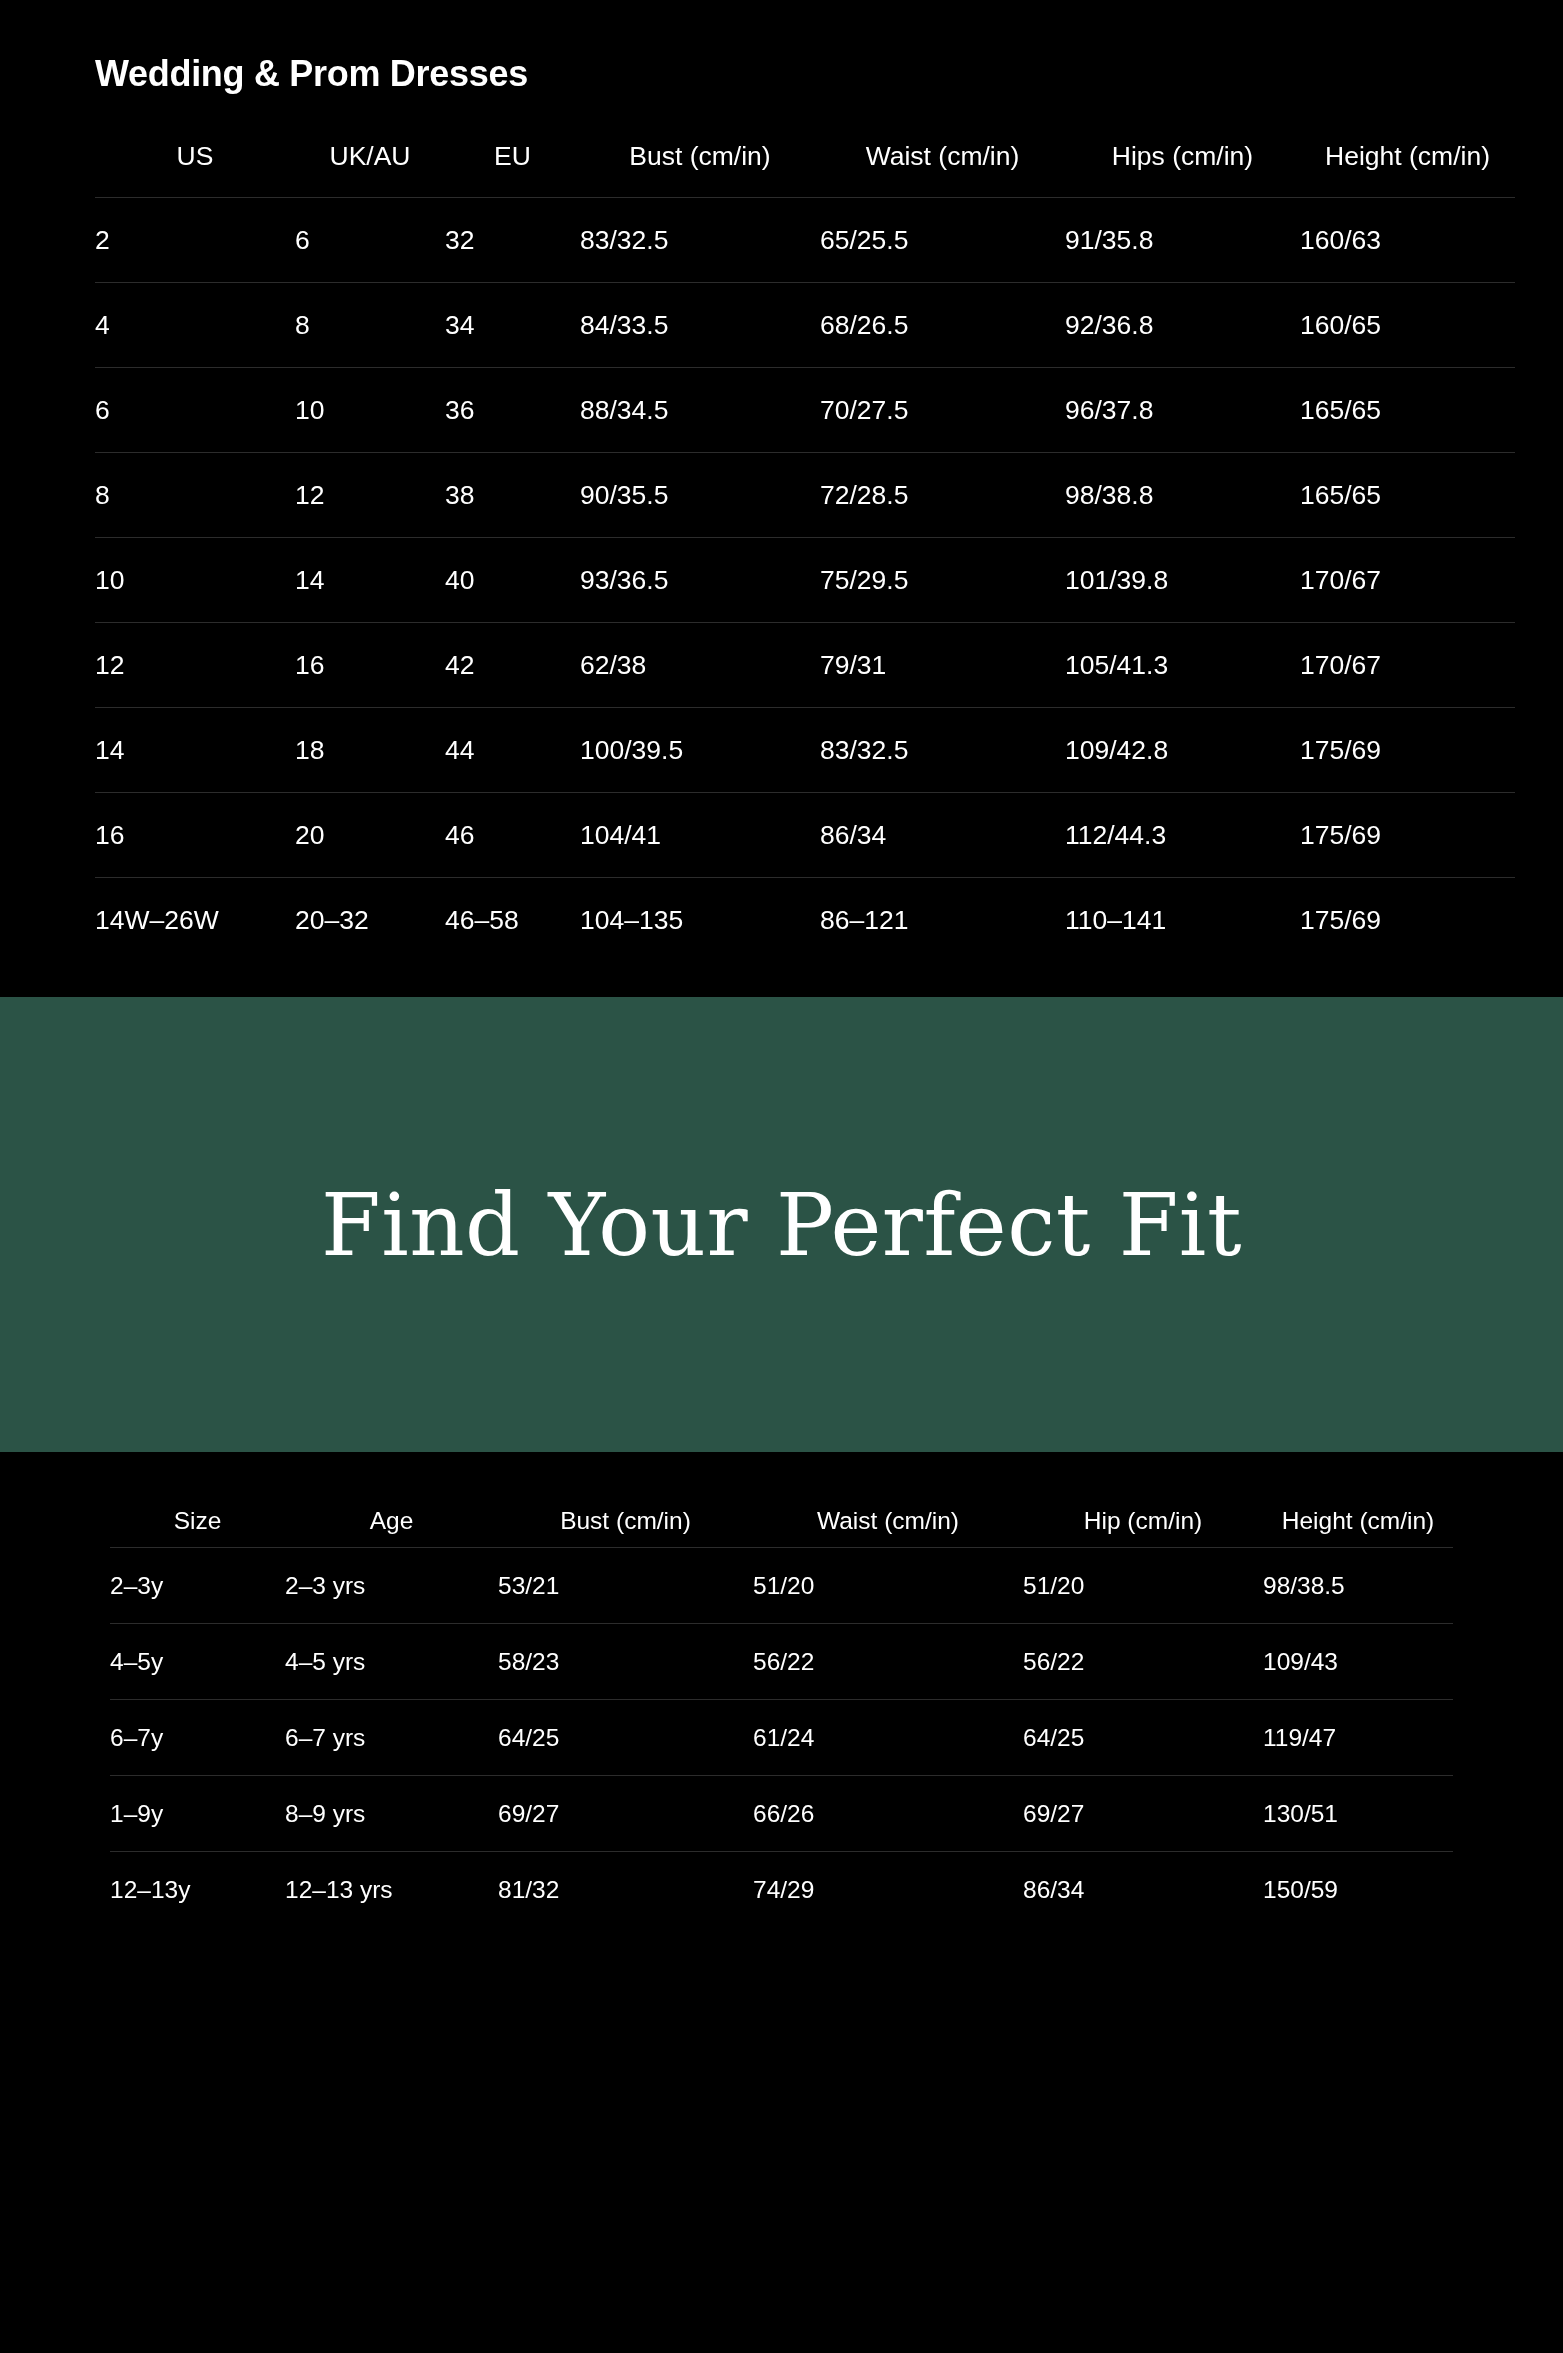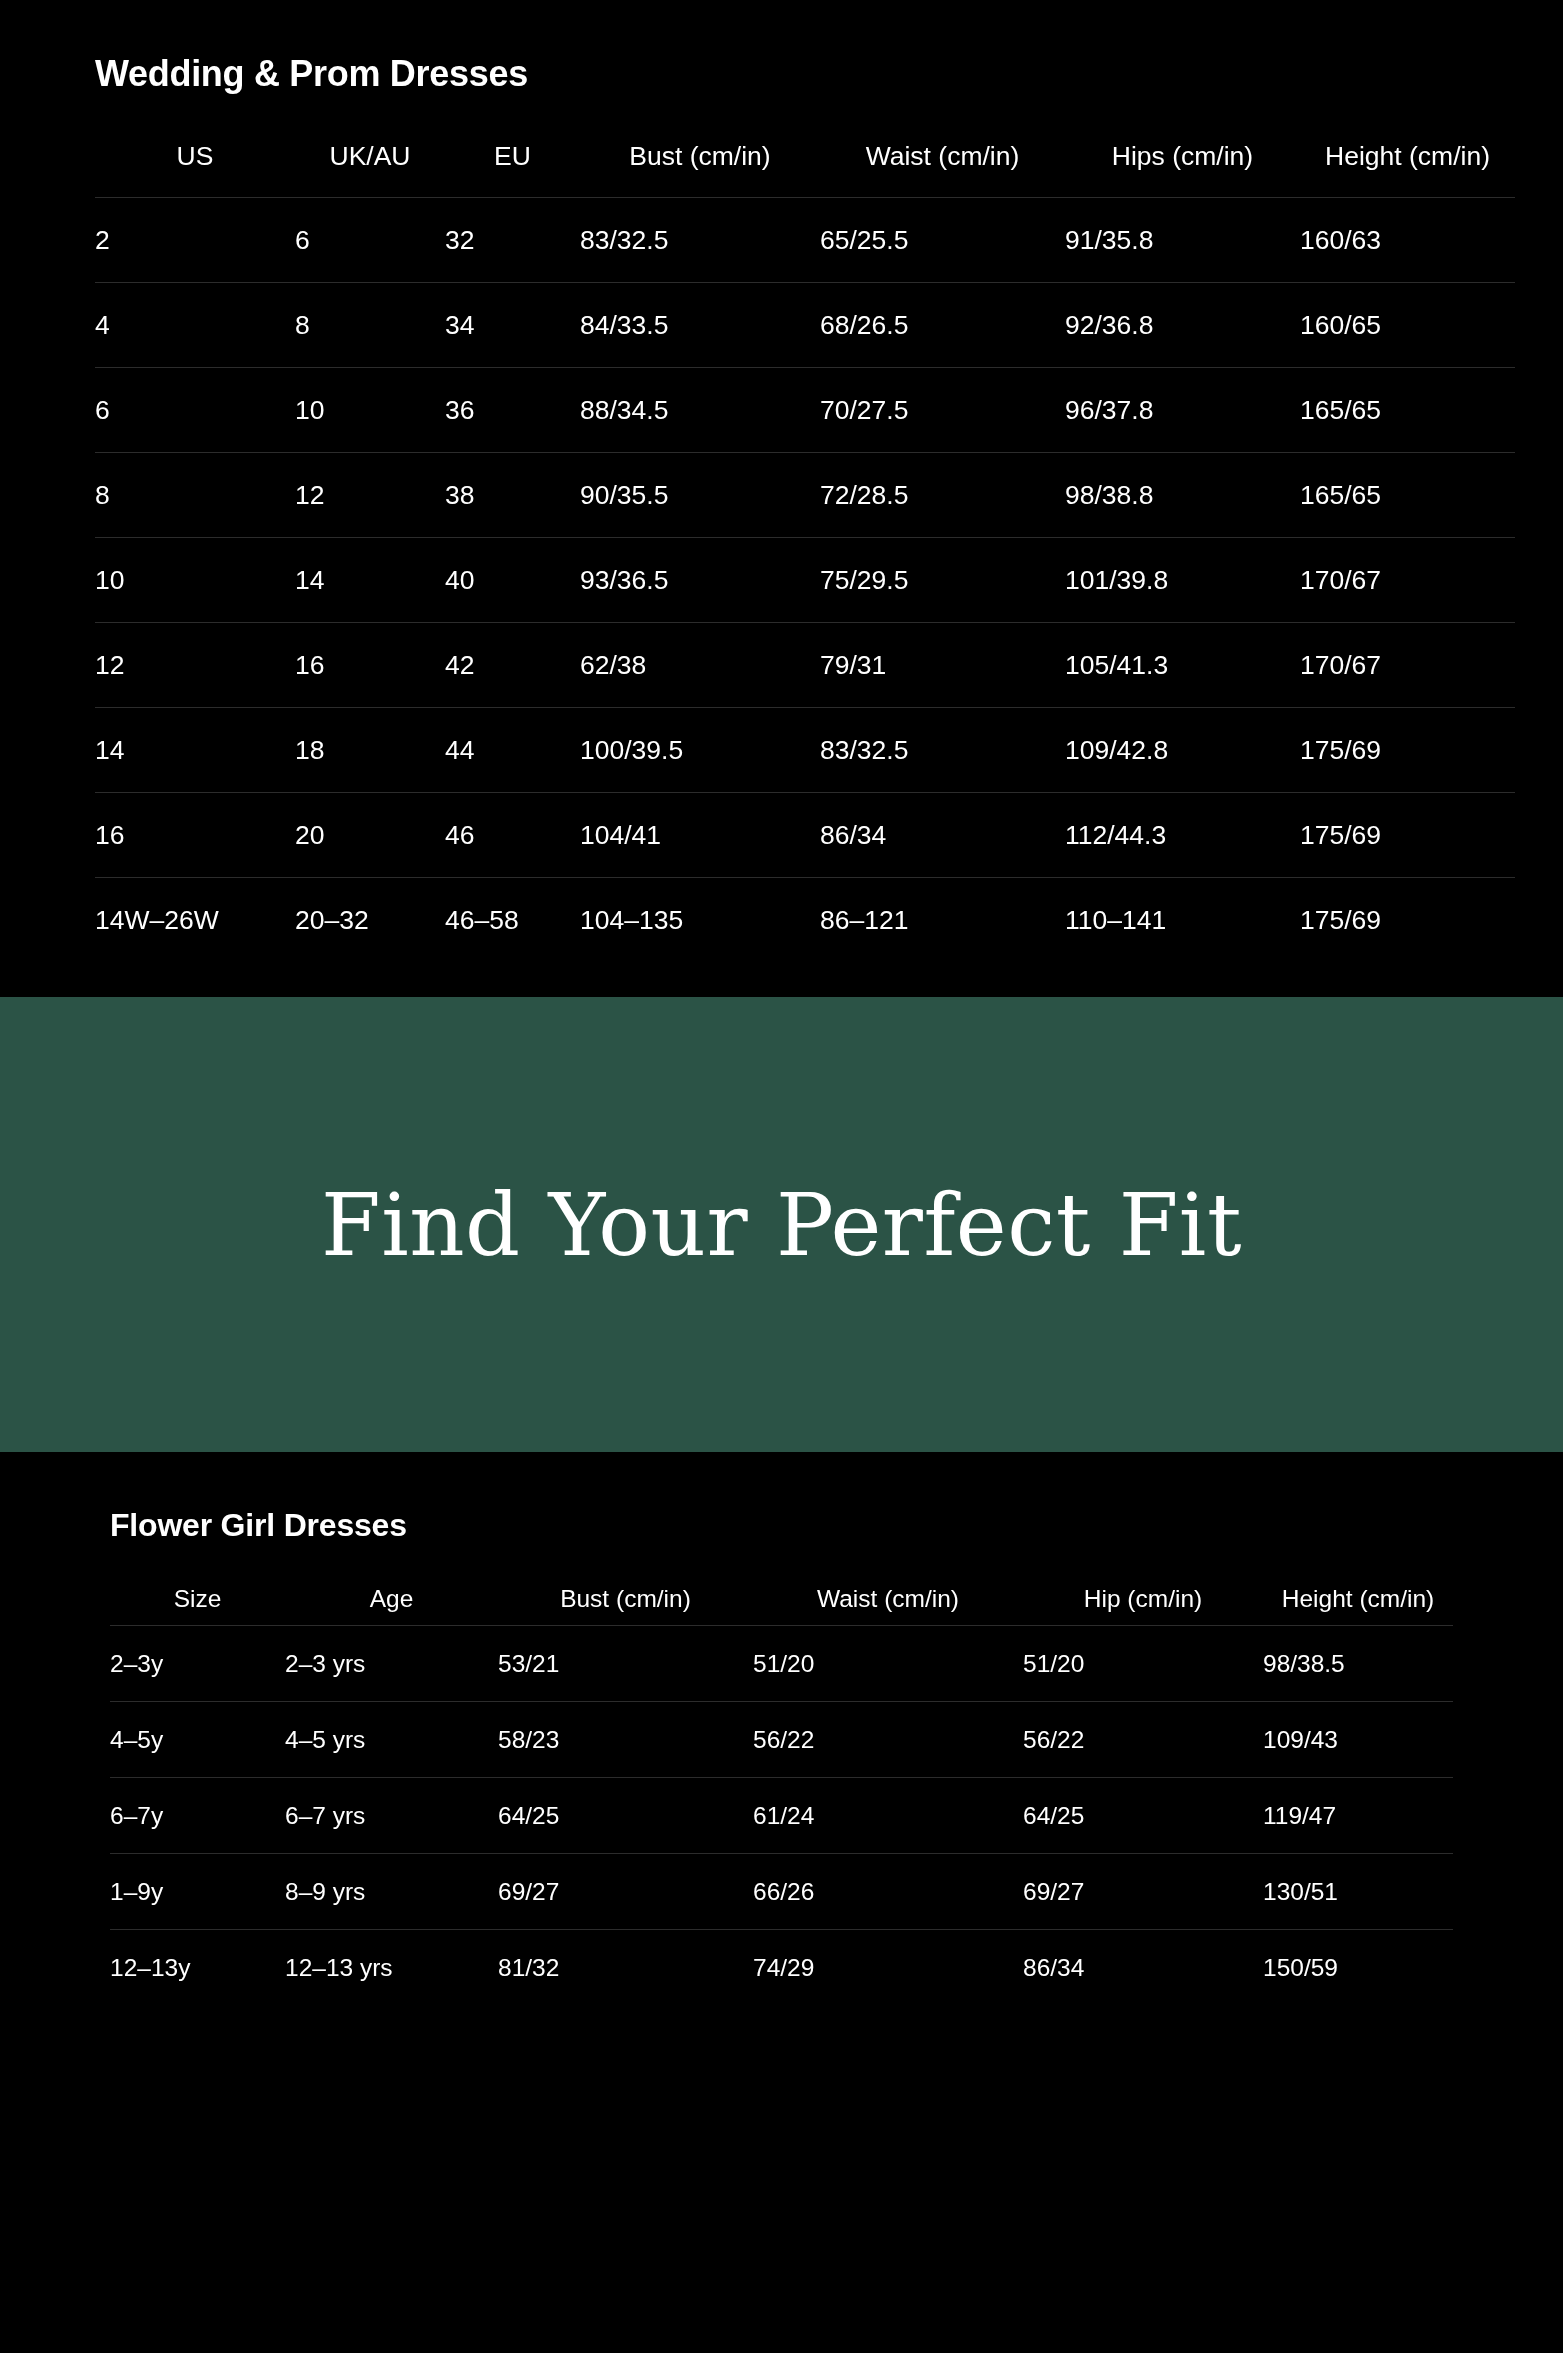--- a/index.html
+++ b/index.html
@@ -220,21 +220,20 @@
       </tr>
     </tbody>
   </table>
 </div>
 
 <div class="banner">
   <div class="banner-text">Find Your Perfect Fit</div>
 </div>
 
 <div class="sec2">
-  <h2 class="sec2-title">Flower Girl Dresses</h2>
   <table class="size-table">
     <colgroup>
       <col class="d0">
         <col class="d1">
         <col class="d2">
         <col class="d3">
         <col class="d4">
         <col class="d5">
     </colgroup>
     <thead>

